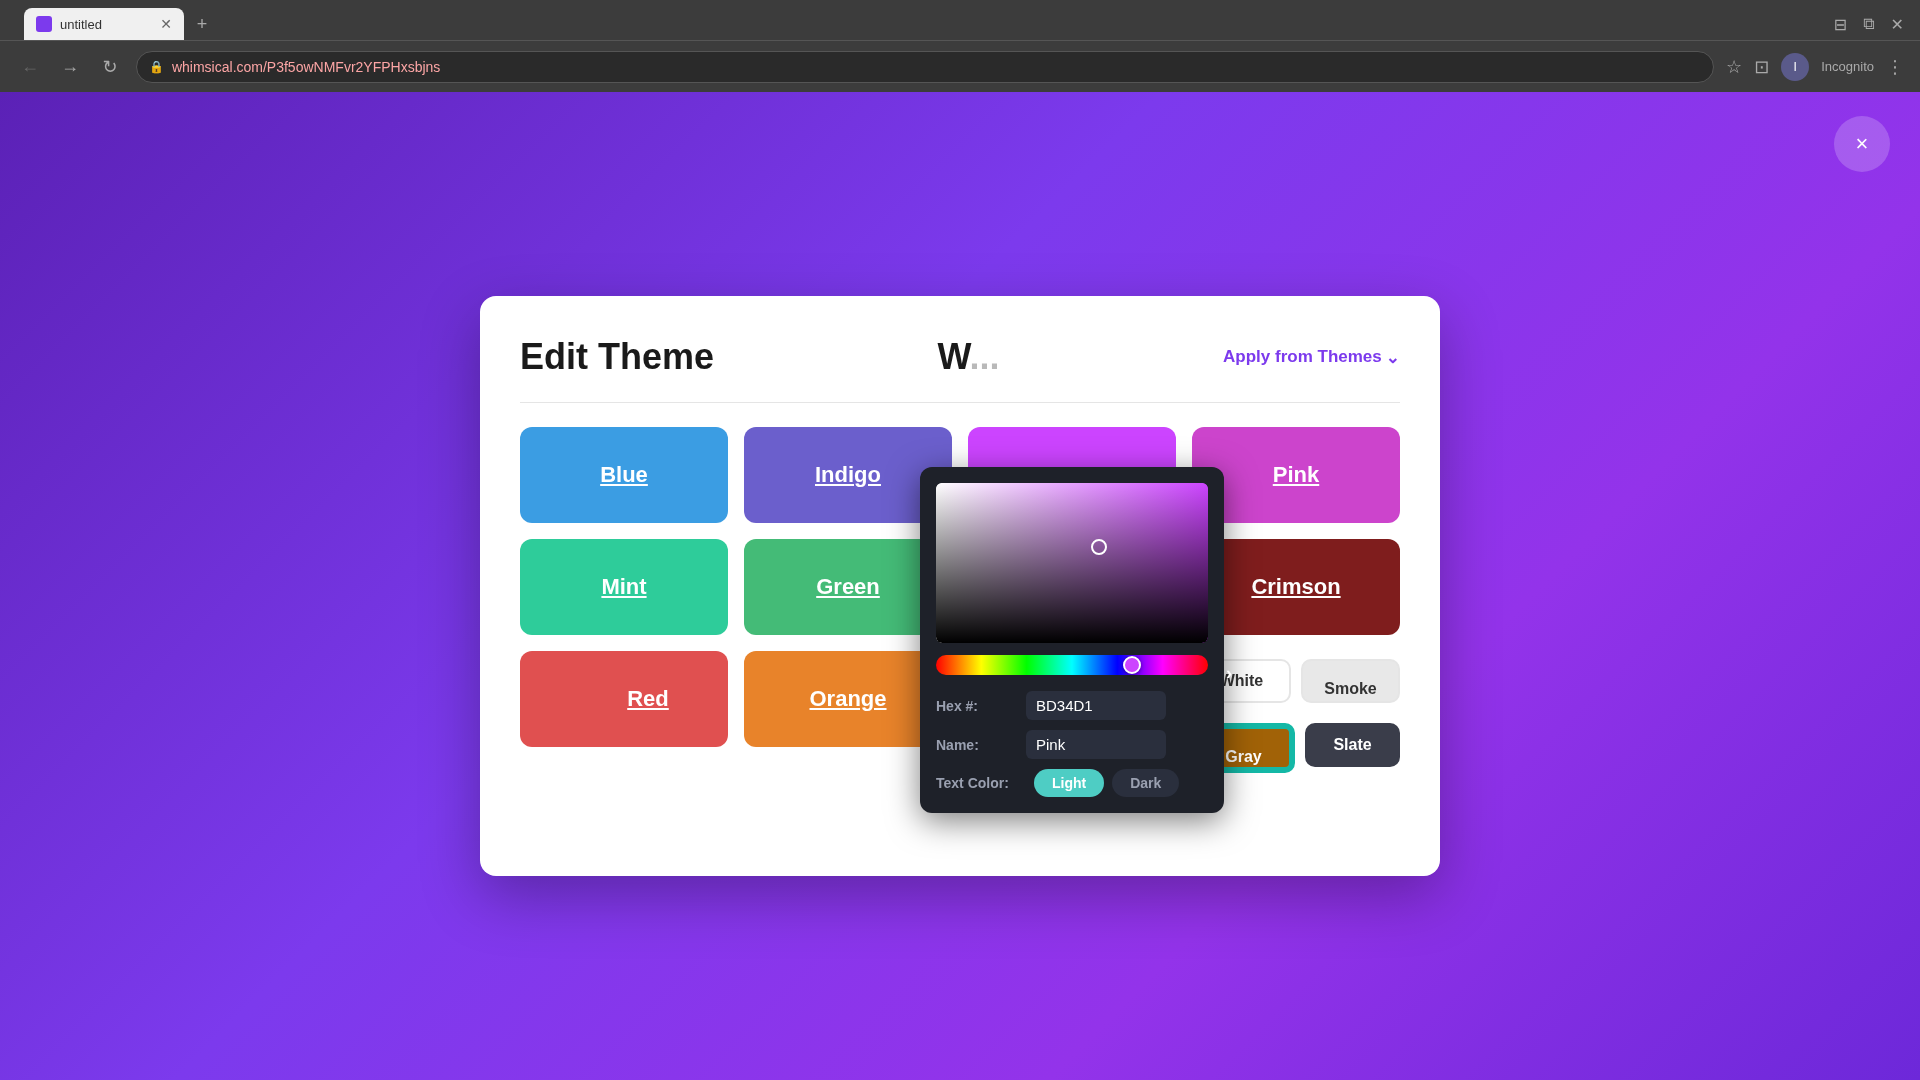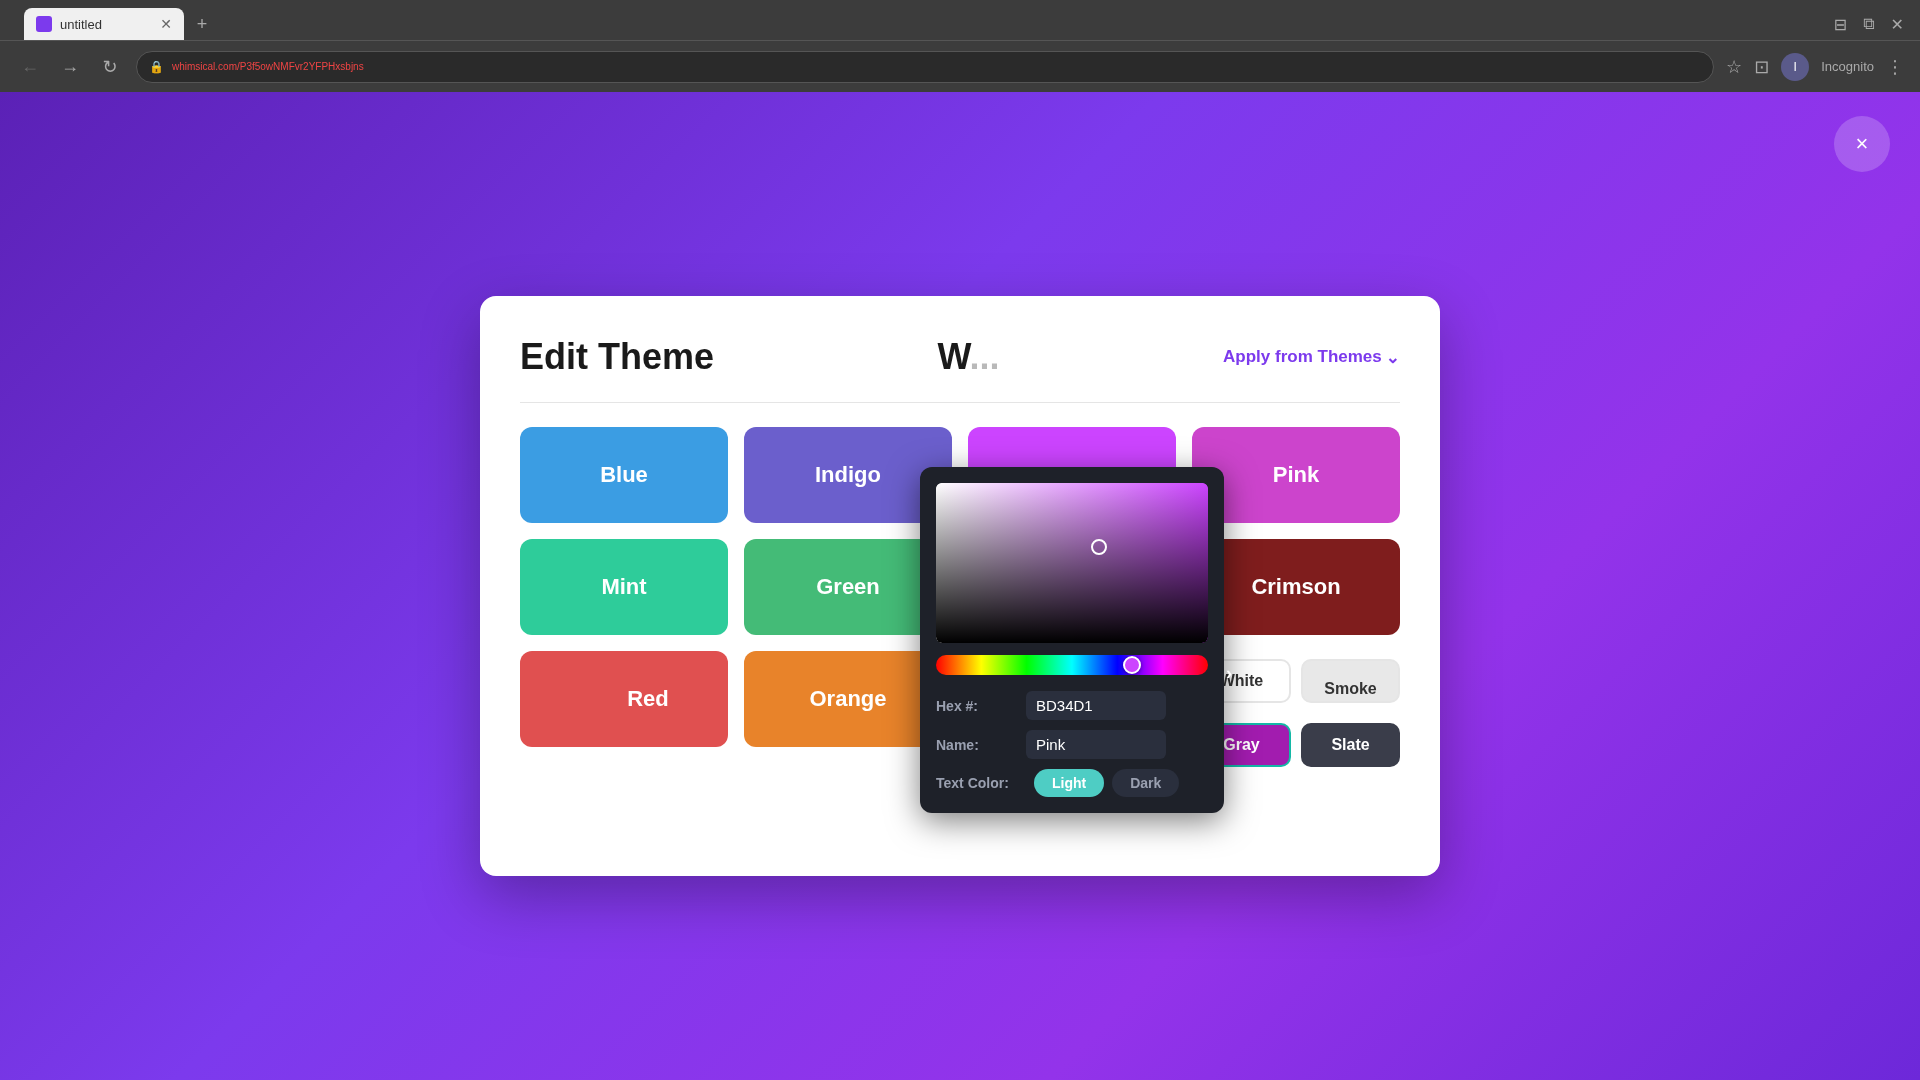--- a/index.html
+++ b/index.html
@@ -98,21 +98,21 @@
       background: #2a2a2a;
       border: 1px solid #555;
       border-radius: 20px;
       height: 32px;
       display: flex;
       align-items: center;
       padding: 0 12px;
       gap: 8px;
     }
     .lock-icon { color: #aaa; font-size: 12px; }
-    .address-text { color: #ef4444; font-size: 10px; }
+    .address-text { color: #fca5a5; font-size: 14px; }
     .nav-actions {
       display: flex;
       align-items: center;
       gap: 12px;
     }
     .star-icon { color: #aaa; font-size: 18px; cursor: pointer; }
     .profile-btn {
       width: 28px; height: 28px;
       border-radius: 50%;
       background: #5a5a8a;
@@ -212,20 +212,21 @@
       border-radius: 12px;
       height: 96px;
       display: flex;
       align-items: center;
       justify-content: center;
       font-size: 22px;
       font-weight: 600;
       color: white;
       cursor: pointer;
       position: relative;
+      text-decoration: underline;
     }
 
     .neutral-tile {
       border-radius: 10px;
       padding: 19px 20px;
       font-size: 16px;
       font-weight: 600;
       cursor: pointer;
       border: 2px solid #e5e5e5;
       margin-top: 8px;
@@ -496,21 +497,21 @@
         <div style="display:flex; flex-direction:column; gap:12px;">
           <div style="display:flex; gap:10px;">
             <div class="neutral-tile" style="background:#ffffff; color:#333; border:2px solid #e5e5e5; flex:1; text-align:center; height:44px; display:flex; align-items:center; justify-content:center;">
               <span>White</span>
             </div>
             <div class="neutral-tile" style="background:#e8e8e8; color:#333; border:2px solid #e5e5e5; flex:1; text-align:center; height:44px; display:flex; align-items:flex-start; justify-content:center;">
               <span>Smoke</span>
             </div>
           </div>
           <div style="display:flex; gap:10px;">
-            <div class="neutral-tile" style="background:#a21caf; color:#fff; border:2px solid #14b8a6; flex:1; text-align:center; height:44px; display:flex; align-items:center; justify-content:center;">
+            <div class="neutral-tile" style="background:#a16207; color:#fff; border:6px solid #14b8a6; flex:1; text-align:center; height:44px; display:flex; justify-content:center;">
               <span>Gray</span>
             </div>
             <div class="neutral-tile" style="background:#3a3d4a; color:#fff; border:2px solid #3a3d4a; flex:1; text-align:center; height:44px; display:flex; align-items:center; justify-content:center;">
               <span>Slate</span>
             </div>
           </div>
         </div>
 
       </div>
     </div>

